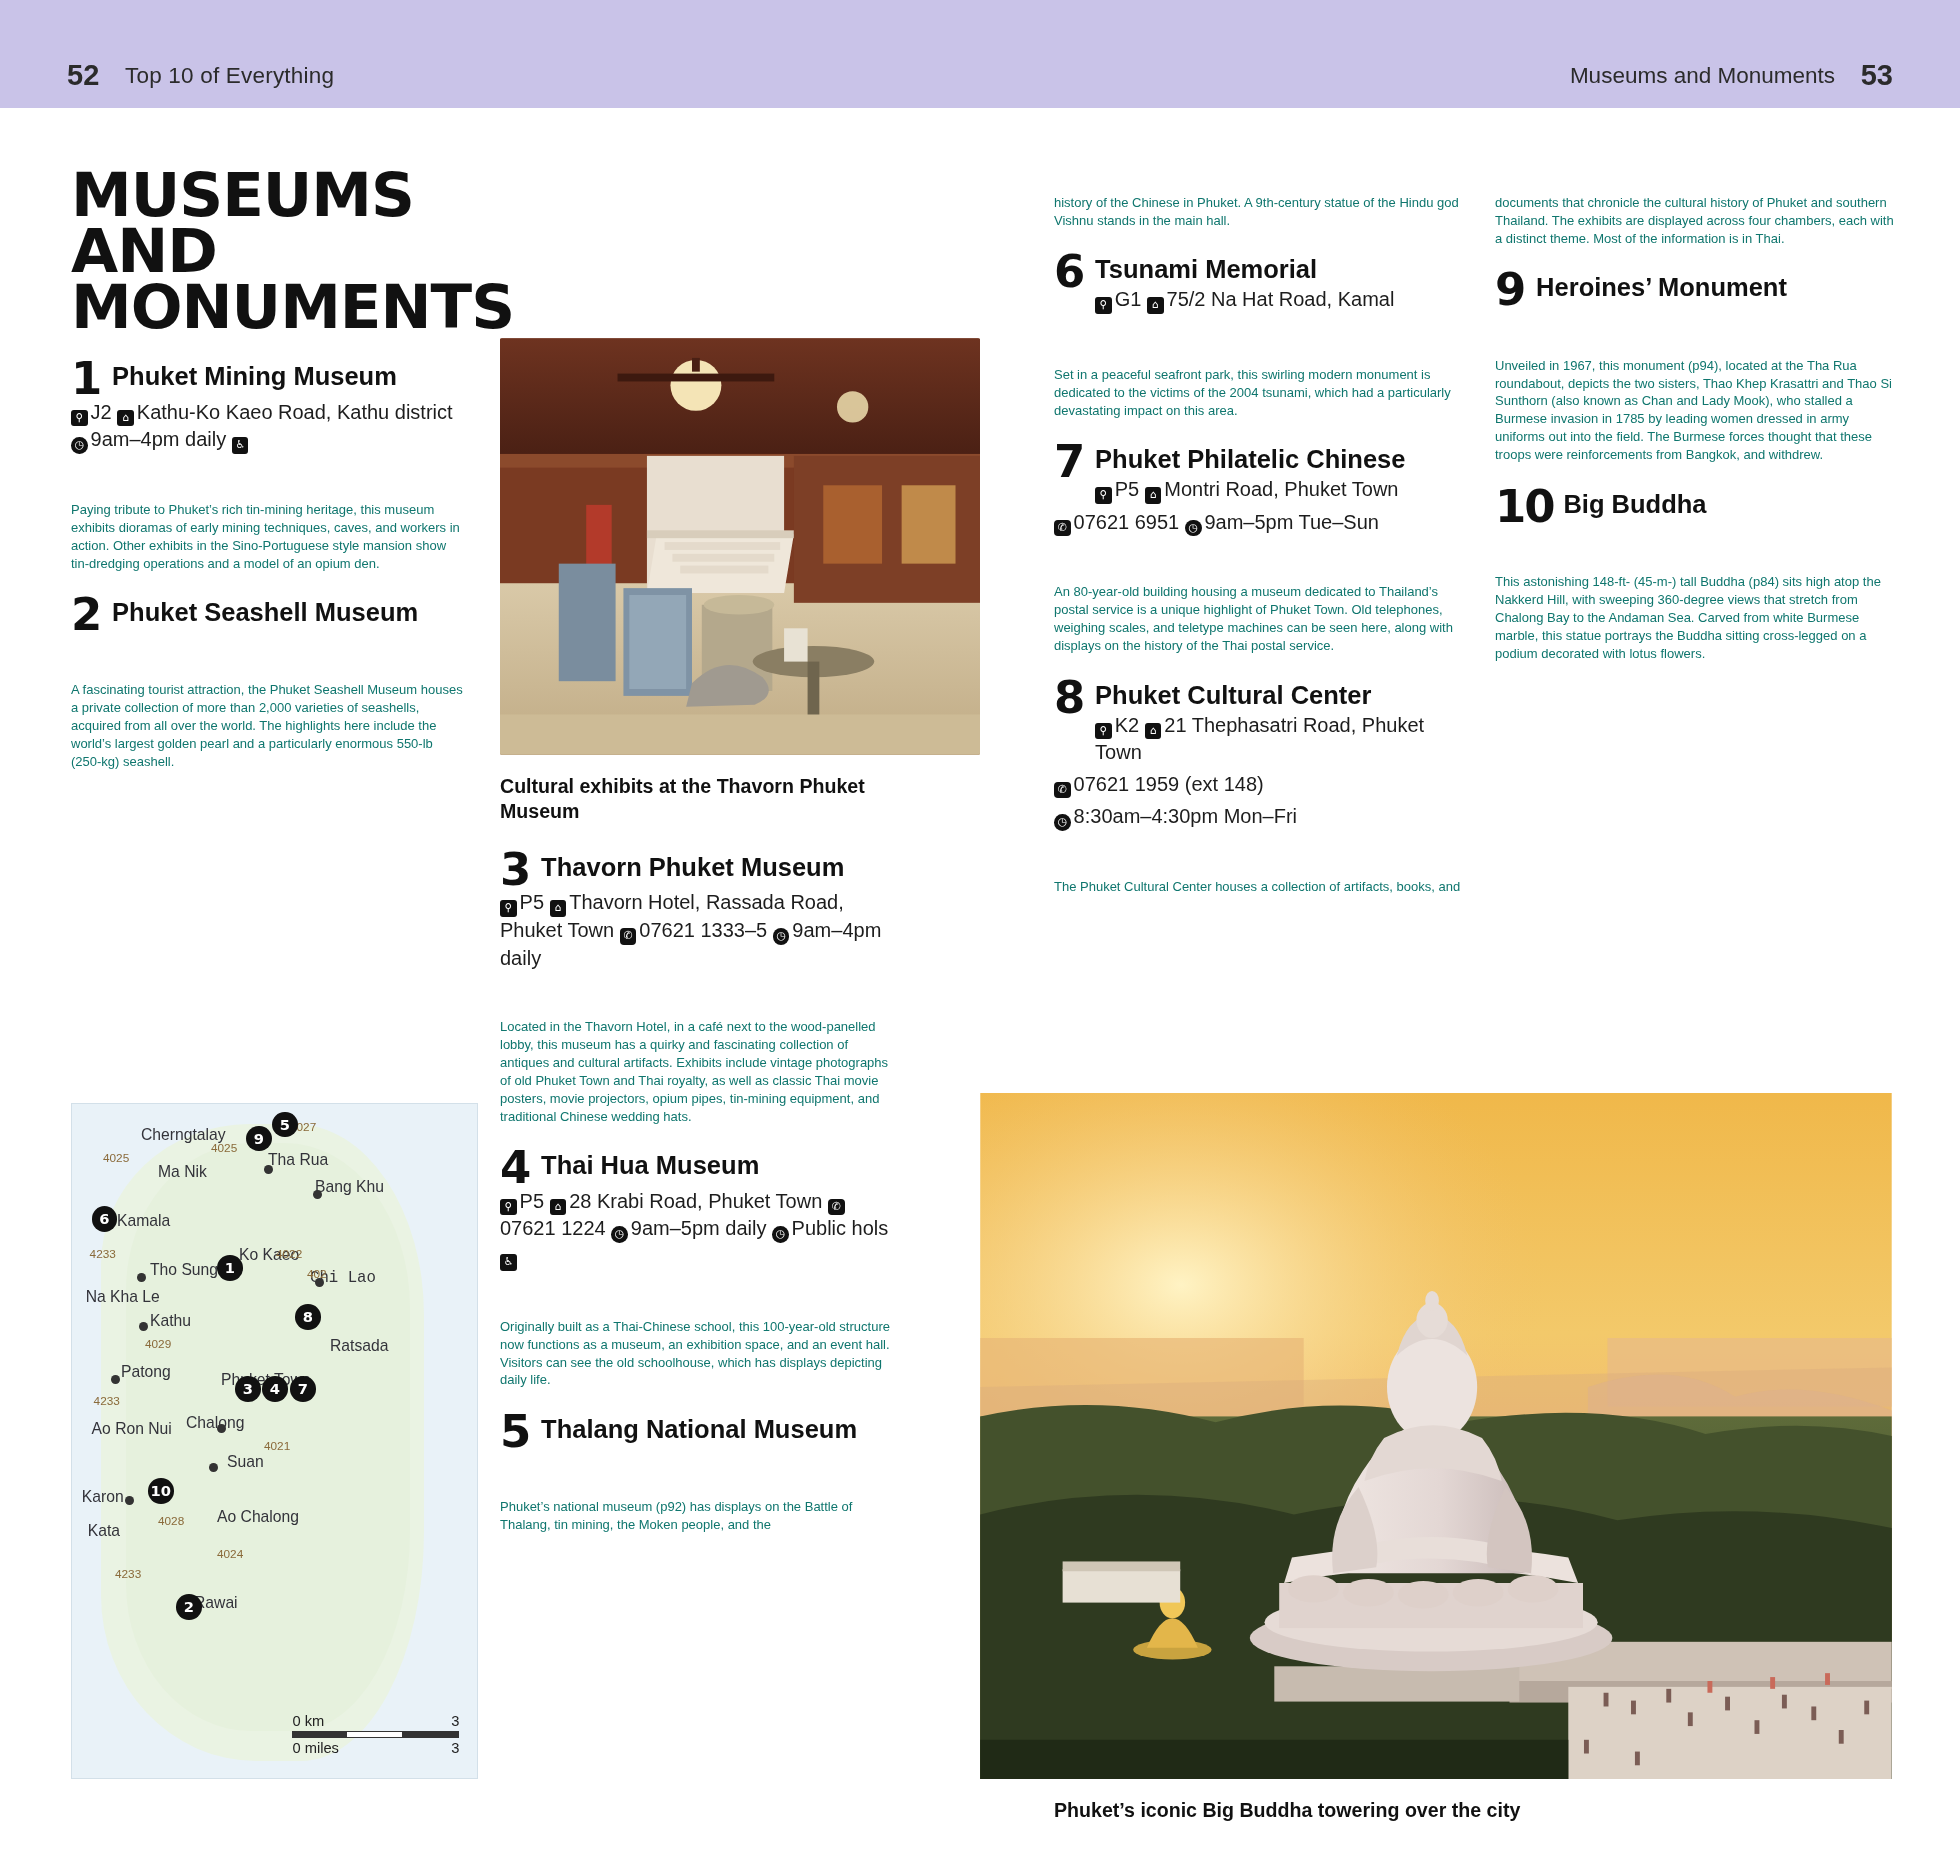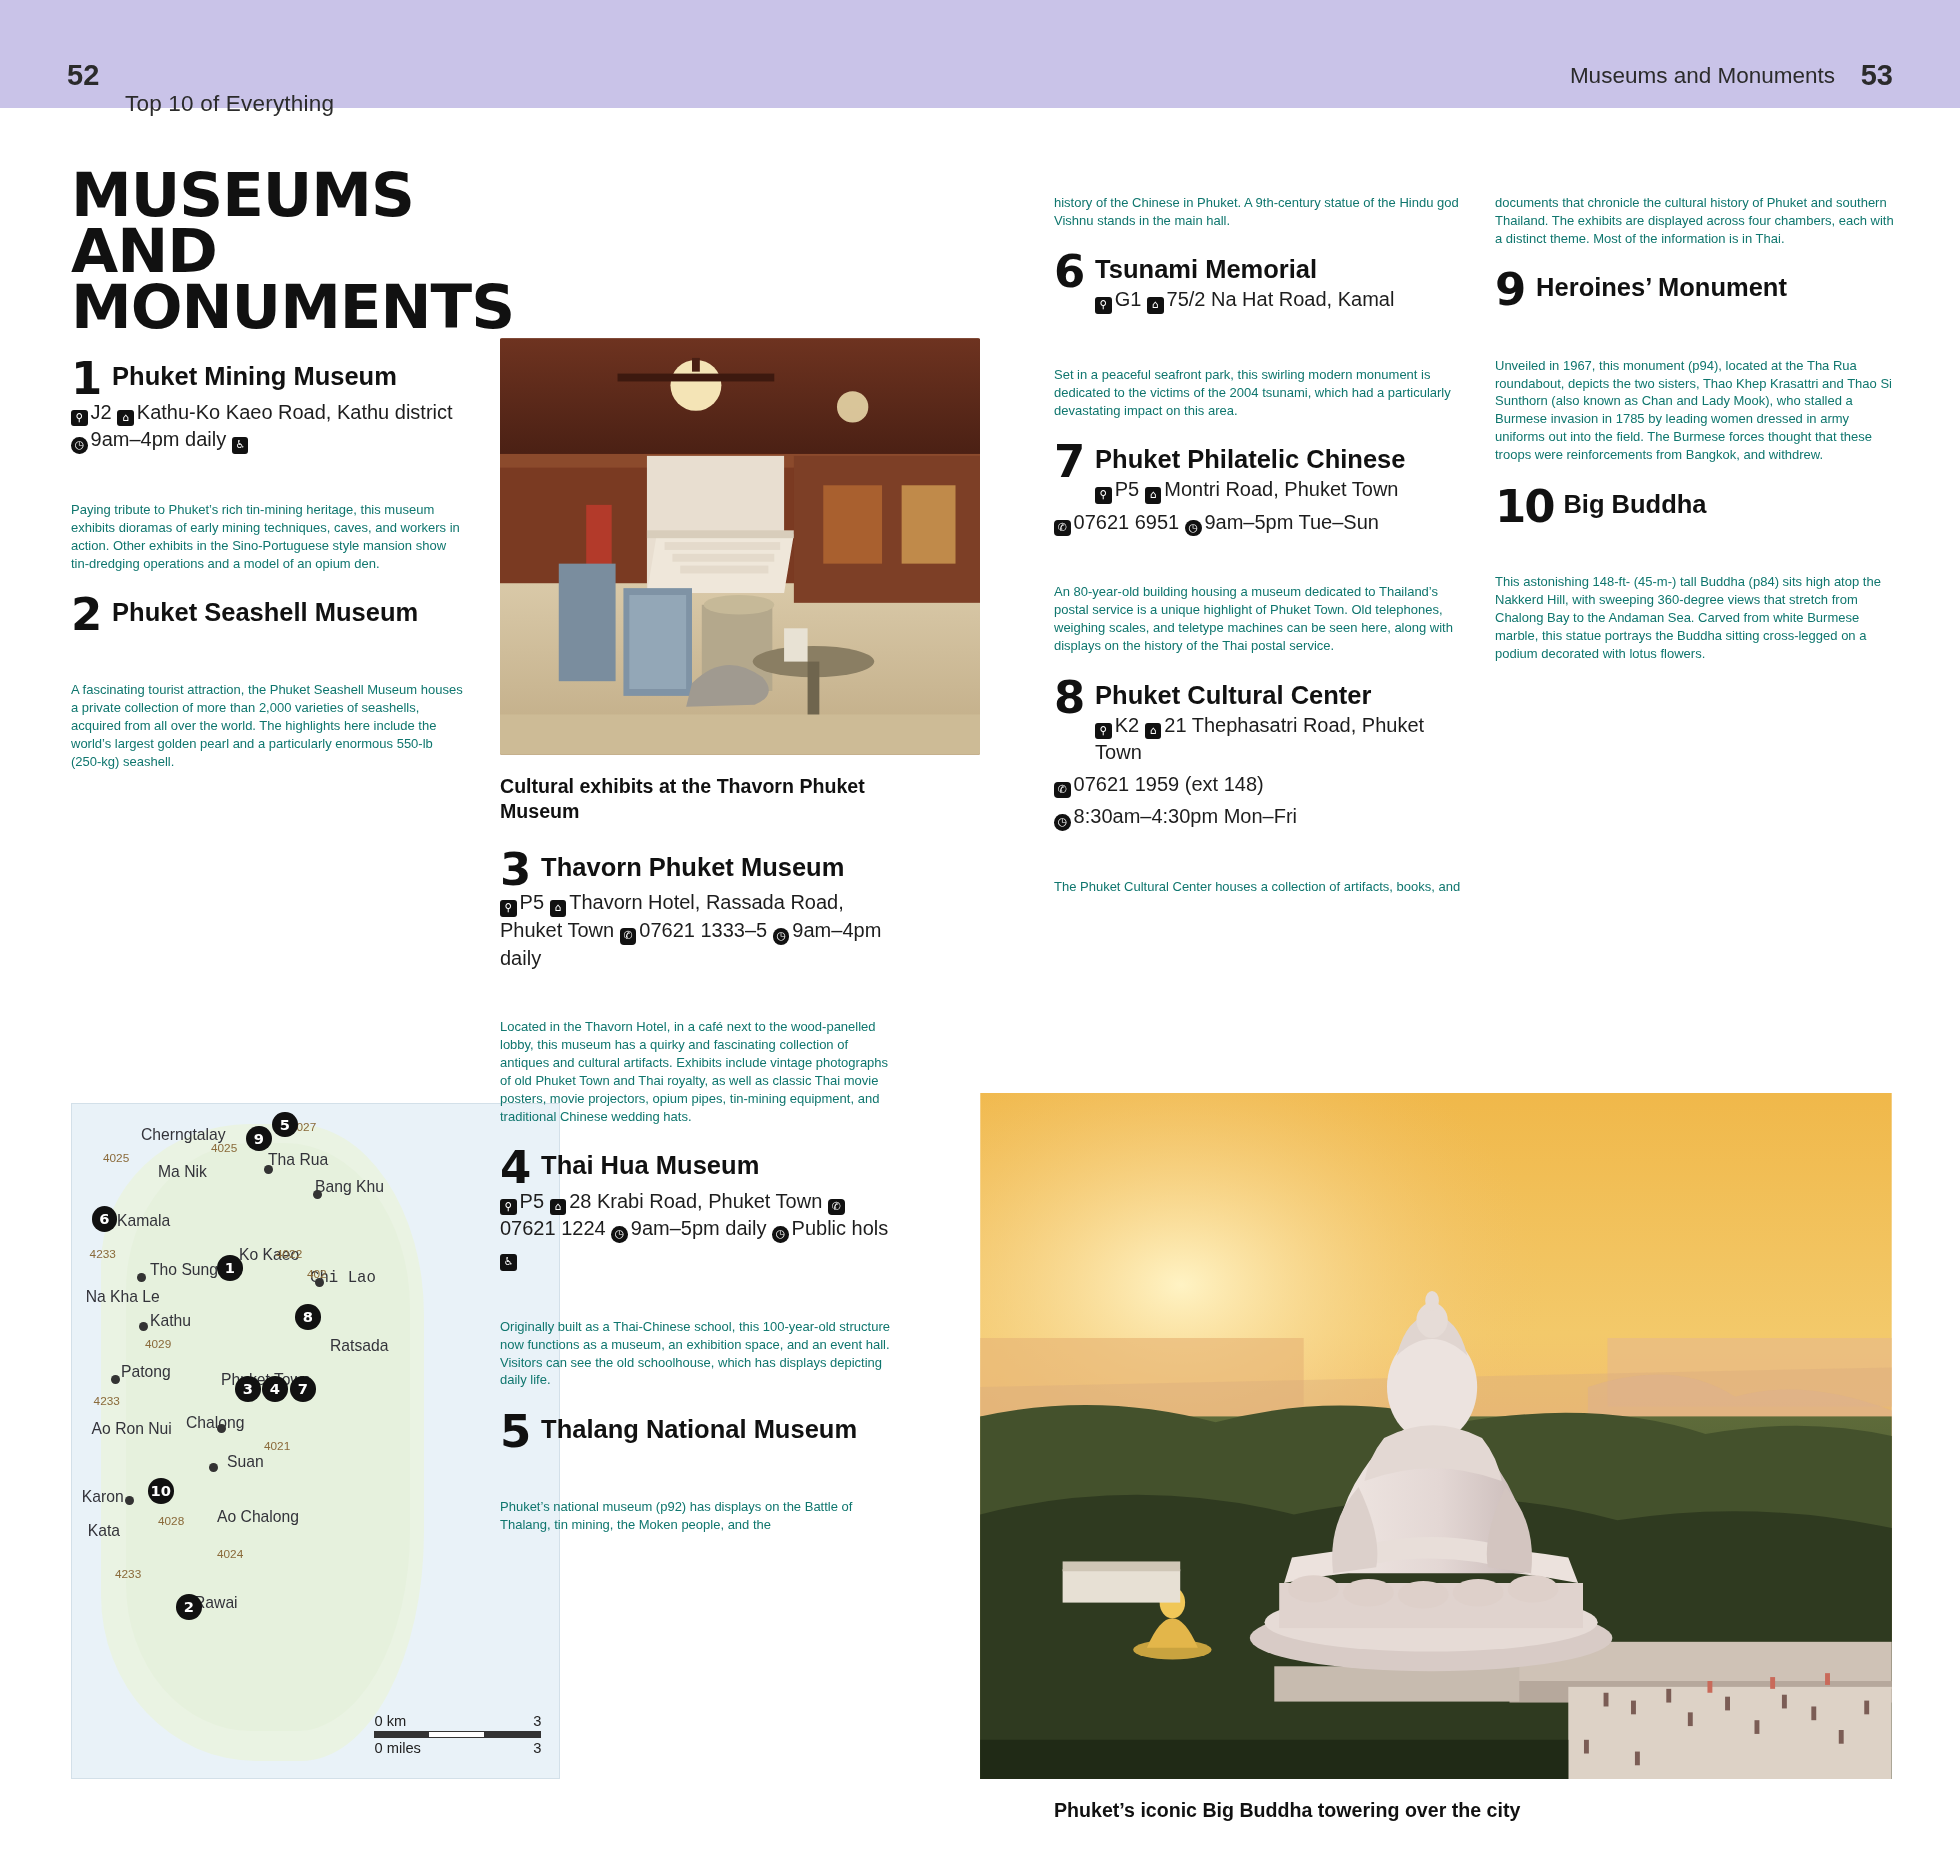--- a/index.html
+++ b/index.html
@@ -20,21 +20,21 @@
   .header-band {
     position:absolute; left:0; top:0; width:1960px; height:108px;
     background:#c9c3e8;
   }
   .header-band .folio-left {
     position:absolute; left:67px; top:59px;
     font-size:29px; font-weight:bold; color:#2b2b2b;
   }
   .header-band .title-left {
     position:absolute; left:125px; top:63px;
-    font-size:22.5px; color:#2b2b2b; letter-spacing:0.2px;margin-top:28px;
+    font-size:22.5px; color:#2b2b2b; letter-spacing:0.2px;
   }
   .header-band .title-right {
     position:absolute; right:125px; top:63px;
     font-size:22.5px; color:#2b2b2b;
   }
   .header-band .folio-right {
     position:absolute; right:67px; top:59px;
     font-size:29px; font-weight:bold; color:#2b2b2b;
   }
   
@@ -96,21 +96,21 @@
     position:absolute; left:980px; top:1093px; width:912px; height:686px;
     overflow:hidden;
   }
   .caption-buddha {
     position:absolute; left:1054px; top:1799px; width:833px;
     font-size:19.6px; font-weight:700; color:#111;
   }
 
   
   .map {
-    position:absolute; left:71px; top:1103px; width:489px; height:676px;
+    position:absolute; left:71px; top:1103px; width:407px; height:676px;
     background:#e9f2f8; border:1px solid #d3e0e9; overflow:hidden;
   }
   .map .land {
     position:absolute; background:#eaf3e3;
   }
   .map .lbl {
     position:absolute; font-size:15.7px; color:#33333a; white-space:nowrap;
   }
   .map .rt {
     position:absolute; font-size:11.8px; color:#8a6a3a;

